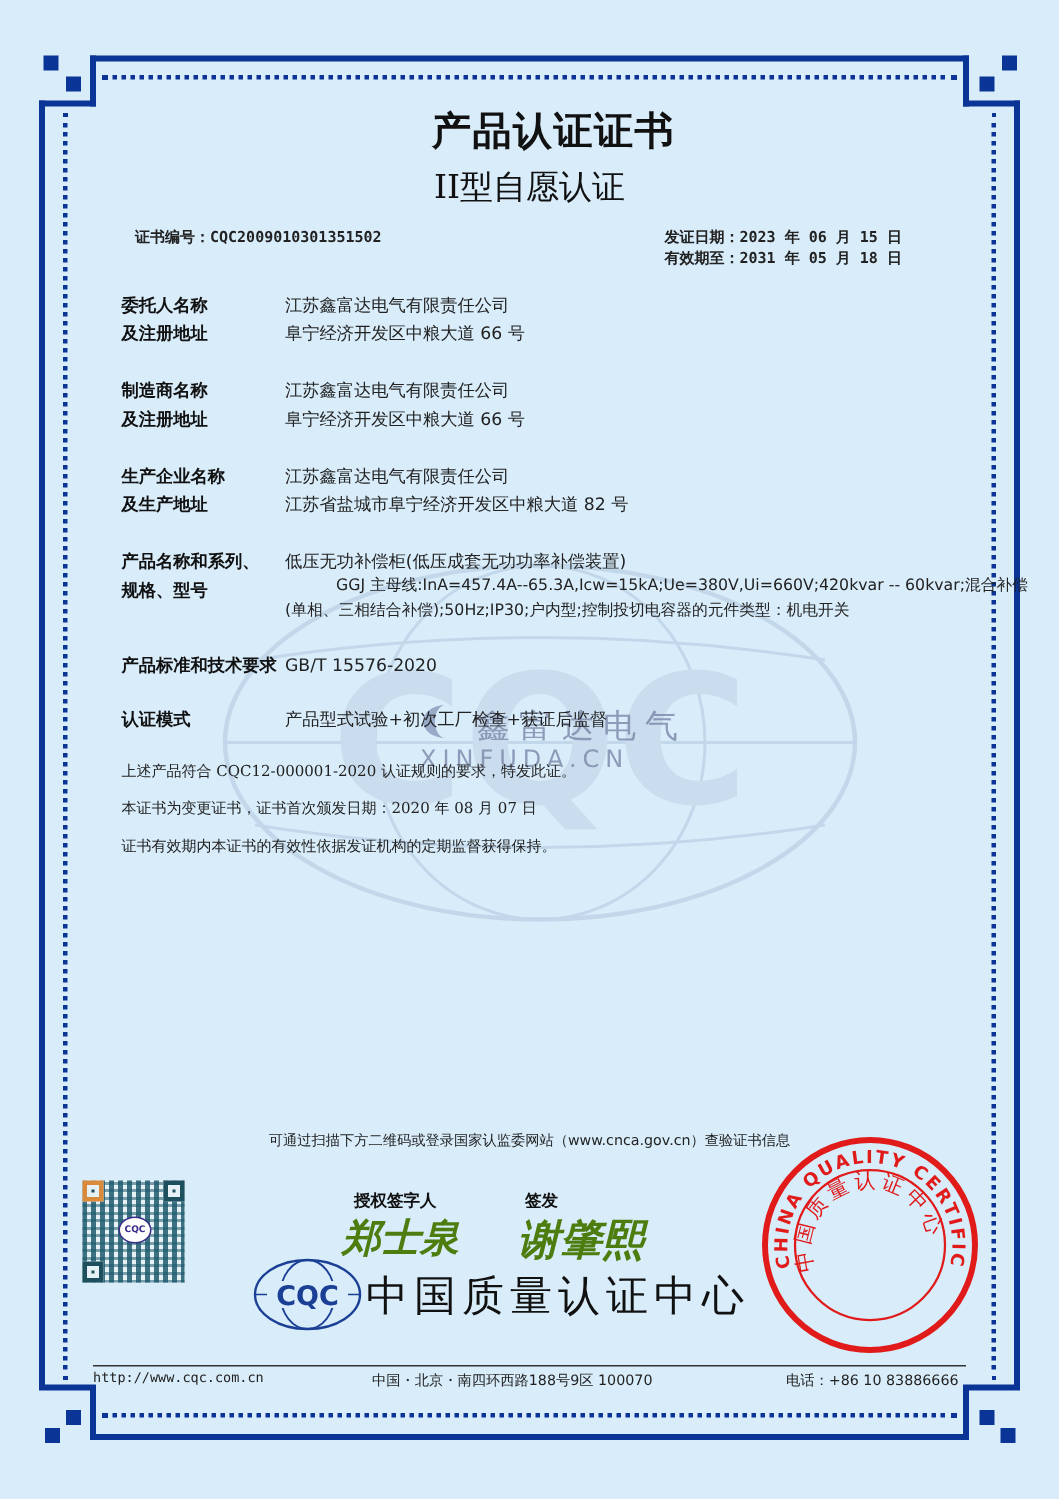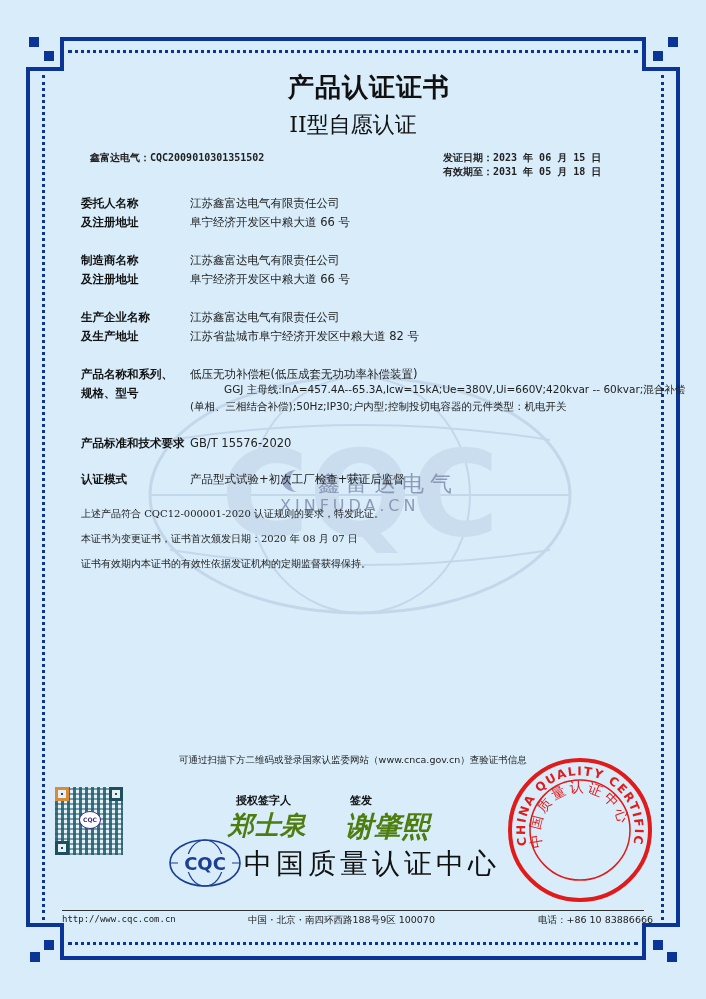--- a/index.html
+++ b/index.html
@@ -88,21 +88,21 @@
   <text x="220" y="165" text-anchor="middle" font-size="120" font-weight="bold" fill="#a9b8d0" font-family="DejaVu Sans, sans-serif">CQC</text>
 </svg>
 <div class="wm-text" style="left:318px;top:469px;font-size:22px;letter-spacing:6px;">鑫富达电气</div>
 <div class="wm-text" style="left:280px;top:496px;font-size:16px;letter-spacing:4px;">XINFUDA.CN</div>
 <div style="position:absolute;left:282px;top:470px;width:22px;height:22px;border-radius:50%;border-left:8px solid #6f7fa8;opacity:.6;"></div>
 
 <div class="title">产品认证证书</div>
 <div class="subtitle">II型自愿认证</div>
 
 <div class="meta" style="left:90px;top:151px;">
-  <span>鑫富达电气：</span><span>CQC2009010301351502</span>
+  <span>证书编号：</span><span>CQC2009010301351502</span>
 </div>
 <div class="meta" style="left:443px;top:151px;">
   <span>发证日期：</span><span>2023 年 06 月 15 日</span>
 </div>
 <div class="meta" style="left:443px;top:165px;">
   <span>有效期至：</span><span>2031 年 05 月 18 日</span>
 </div>
 
 <div class="lbl" style="top:196px;text-align:right;">委托人名称</div>
 <div class="lbl" style="top:215px;">及注册地址</div>
@@ -169,13 +169,13 @@
     <textPath href="#sealArc">CHINA QUALITY CERTIFICATION CENTRE</textPath>
   </text>
   <text font-size="14" fill="#e11a1a" font-family="DejaVu Serif, serif" letter-spacing="3">
     <textPath href="#sealArcInner">中国质量认证中心</textPath>
   </text>
 </svg>
 
 <div class="footer-rule"></div>
 <div class="footer" style="left:62px;font-family:'DejaVu Sans Mono', monospace;font-size:9px;">http://www.cqc.com.cn</div>
 <div class="footer" style="left:248px;">中国・北京・南四环西路188号9区   100070</div>
-<div class="footer" style="left:514px;padding-left:24px;">电话：+86 10 83886666</div>
+<div class="footer" style="left:500px;padding-left:24px;">电话：+86 10 83886666</div>
 
 </body></html>

